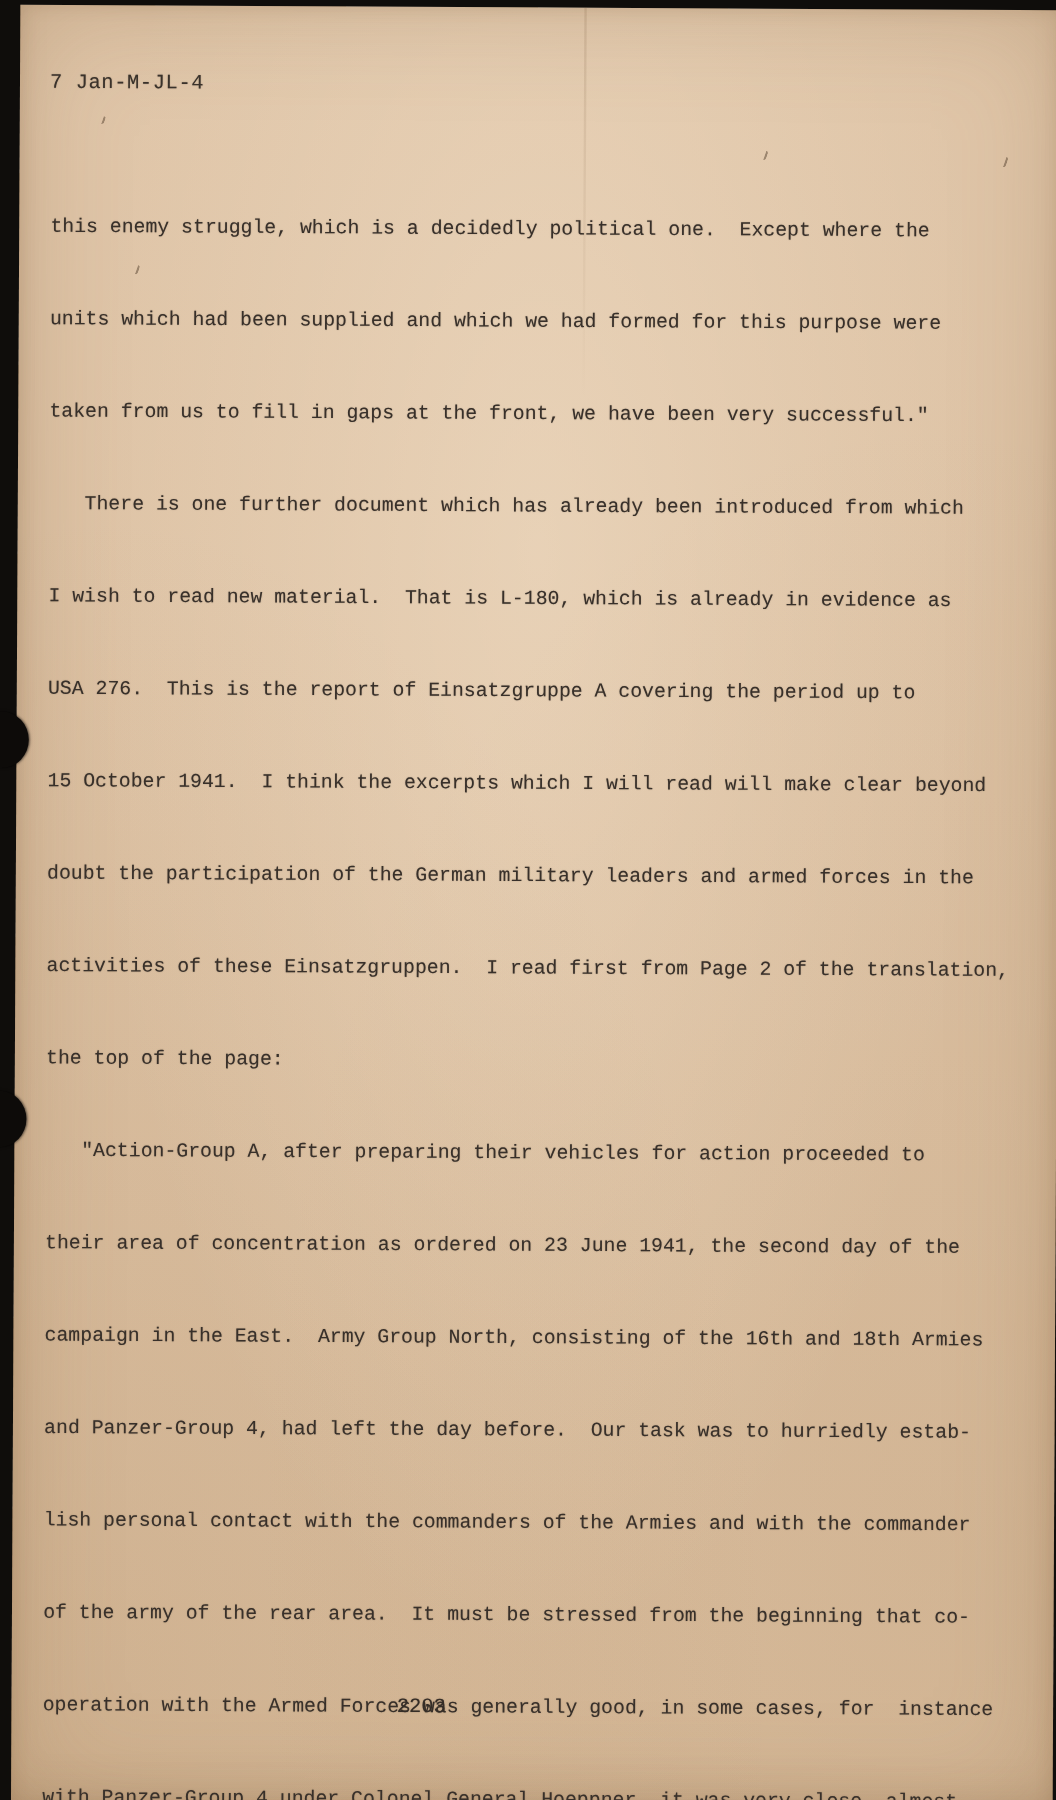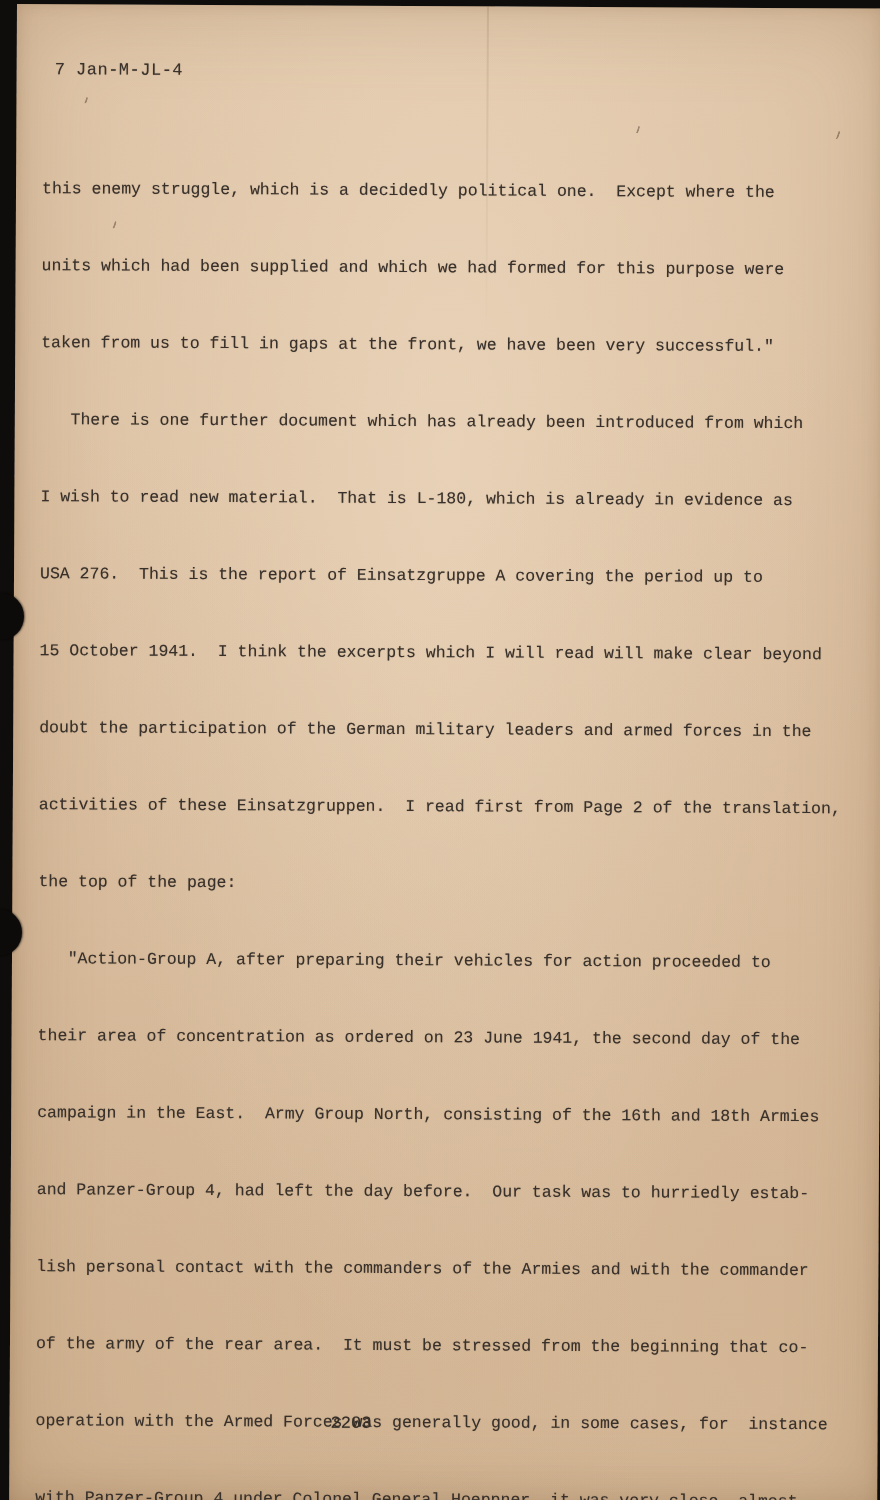--- a/index.html
+++ b/index.html
@@ -24,21 +24,21 @@
     box-shadow:
       inset 0 0 90px rgba(128,92,54,0.28),
       inset 0 0 14px rgba(118,84,48,0.20),
       inset 0 -26px 44px -24px rgba(100,70,40,0.28);
   }
   .crease {
     position:absolute; left:470px; top:0; width:2px; height:330px;
     background:linear-gradient(rgba(110,80,50,0.16), rgba(110,80,50,0));
   }
   .header-line {
-    position:absolute; left:38px; top:56px;
+    position:absolute; left:25px; top:56px;
     font-size:17px; letter-spacing:0.5px;
     color:#3a322b;
     text-shadow:0 0 1px rgba(56,46,36,0.45);
     white-space:pre;
   }
   .text-block {
     position:absolute; left:26px; top:127px;
     font-size:16.5px;
     color:#38302a;
     white-space:pre;

